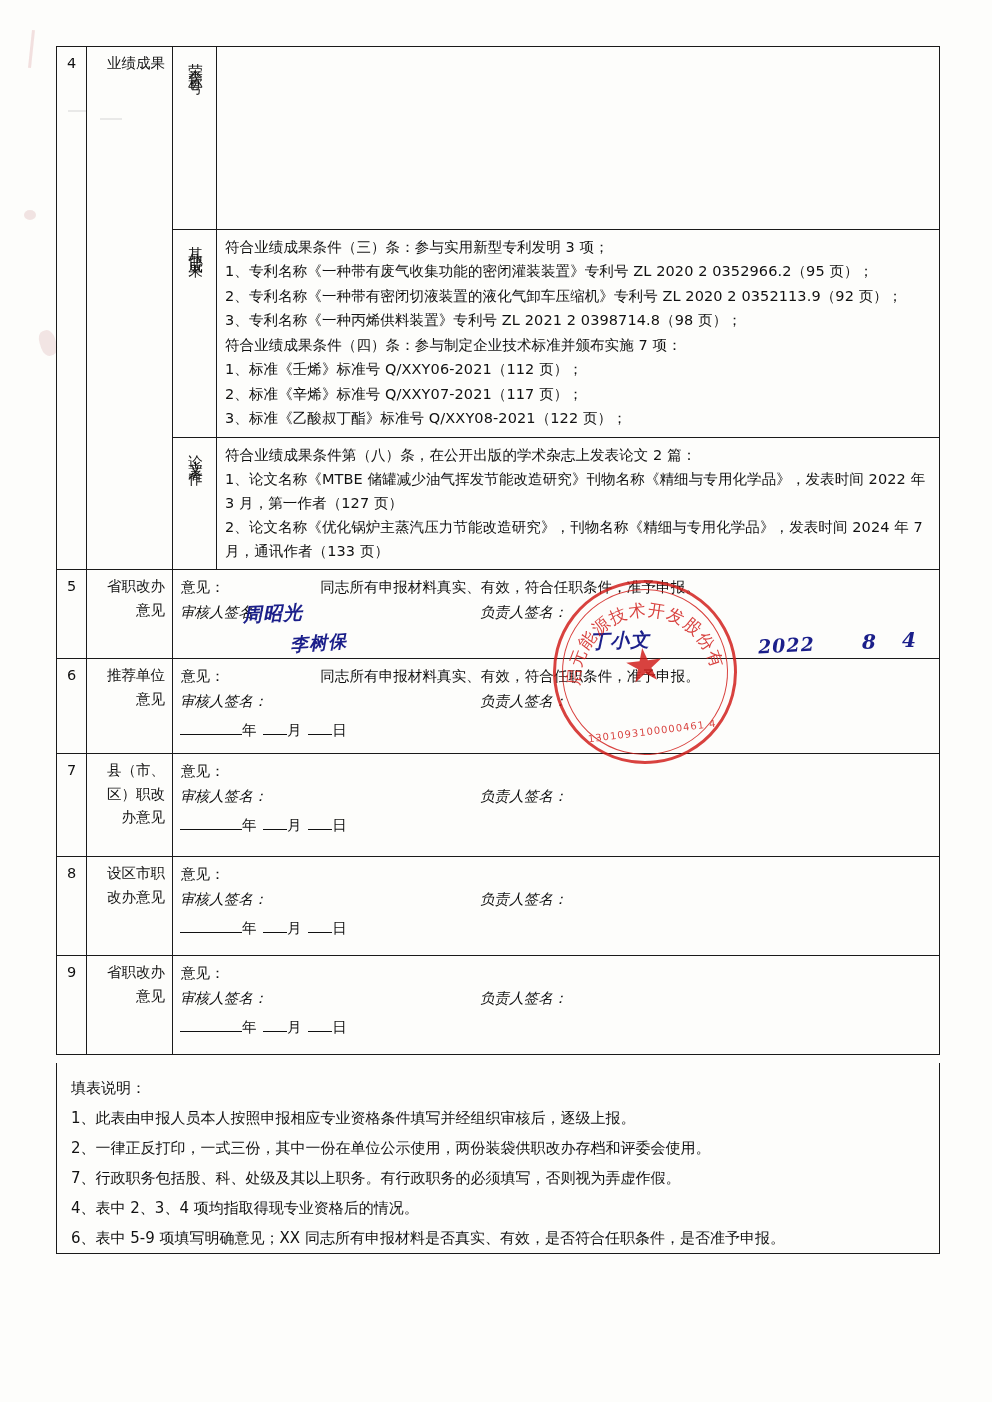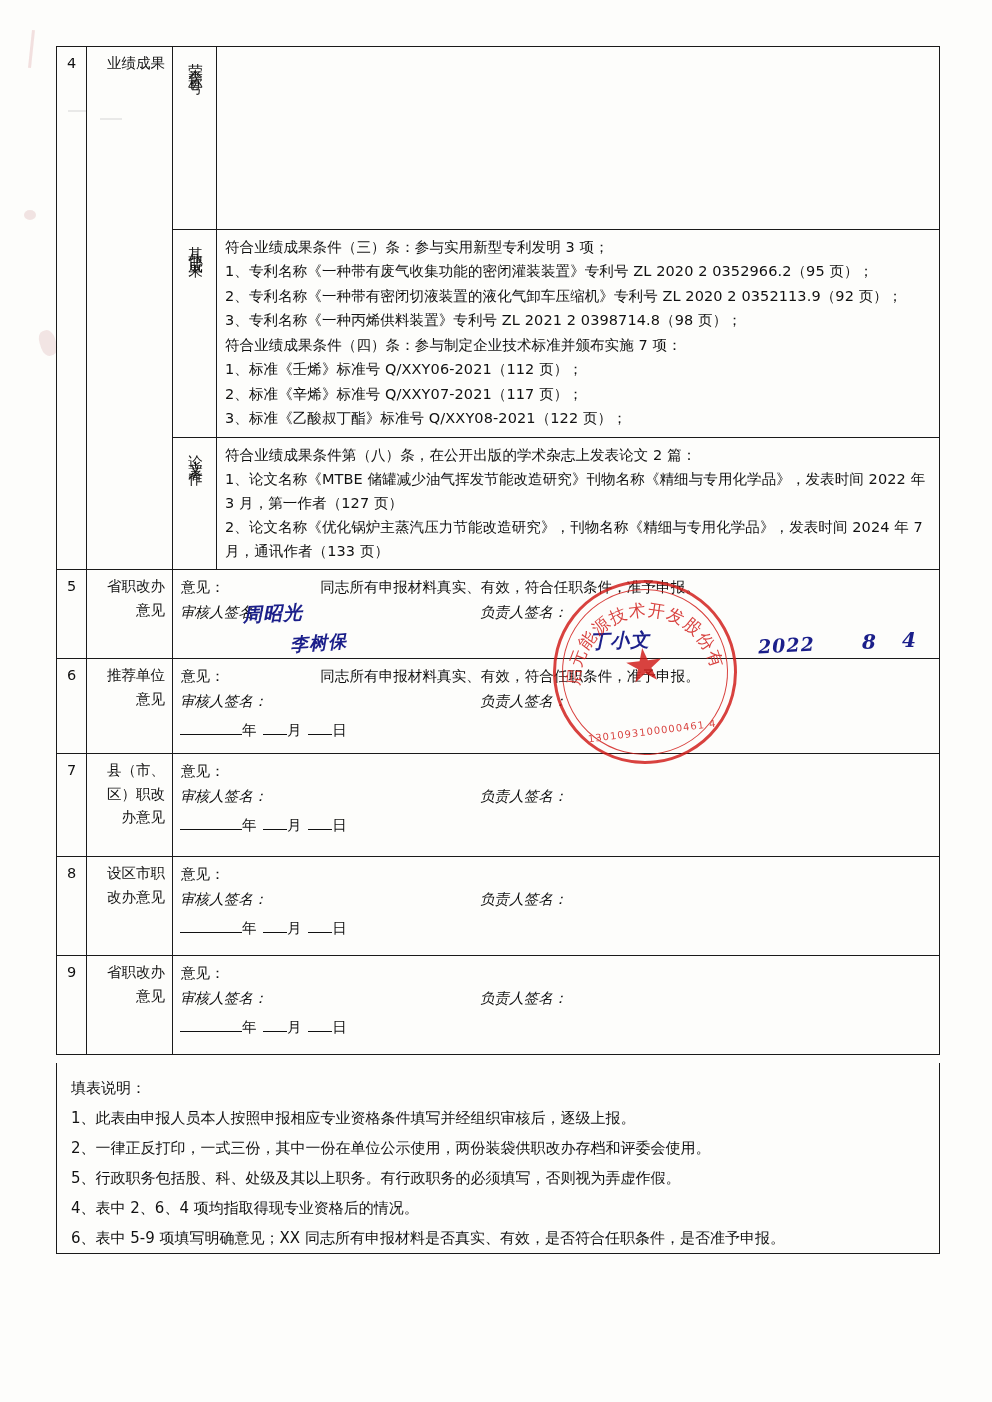--- a/index.html
+++ b/index.html
@@ -320,18 +320,18 @@
       </text>
     </svg>
     <div class="star"></div>
     <div class="code">1301093100000461 4</div>
   </div>
 
   <div class="notes">
     <p class="t">填表说明：</p>
     <p class="t">1、此表由申报人员本人按照申报相应专业资格条件填写并经组织审核后，逐级上报。</p>
     <p class="t">2、一律正反打印，一式三份，其中一份在单位公示使用，两份装袋供职改办存档和评委会使用。</p>
-    <p class="t">5、行政职务包括股、科、处级及其以上职务。有行政职务的必须填写，否则视为弄虚作假。</p>
-    <p class="t">4、表中 2、6、4 项均指取得现专业资格后的情况。</p>
+    <p class="t">7、行政职务包括股、科、处级及其以上职务。有行政职务的必须填写，否则视为弄虚作假。</p>
+    <p class="t">4、表中 2、3、4 项均指取得现专业资格后的情况。</p>
     <p class="t">6、表中 5-9 项填写明确意见；XX 同志所有申报材料是否真实、有效，是否符合任职条件，是否准予申报。</p>
   </div>
 
 </div>
 
 </body></html>

